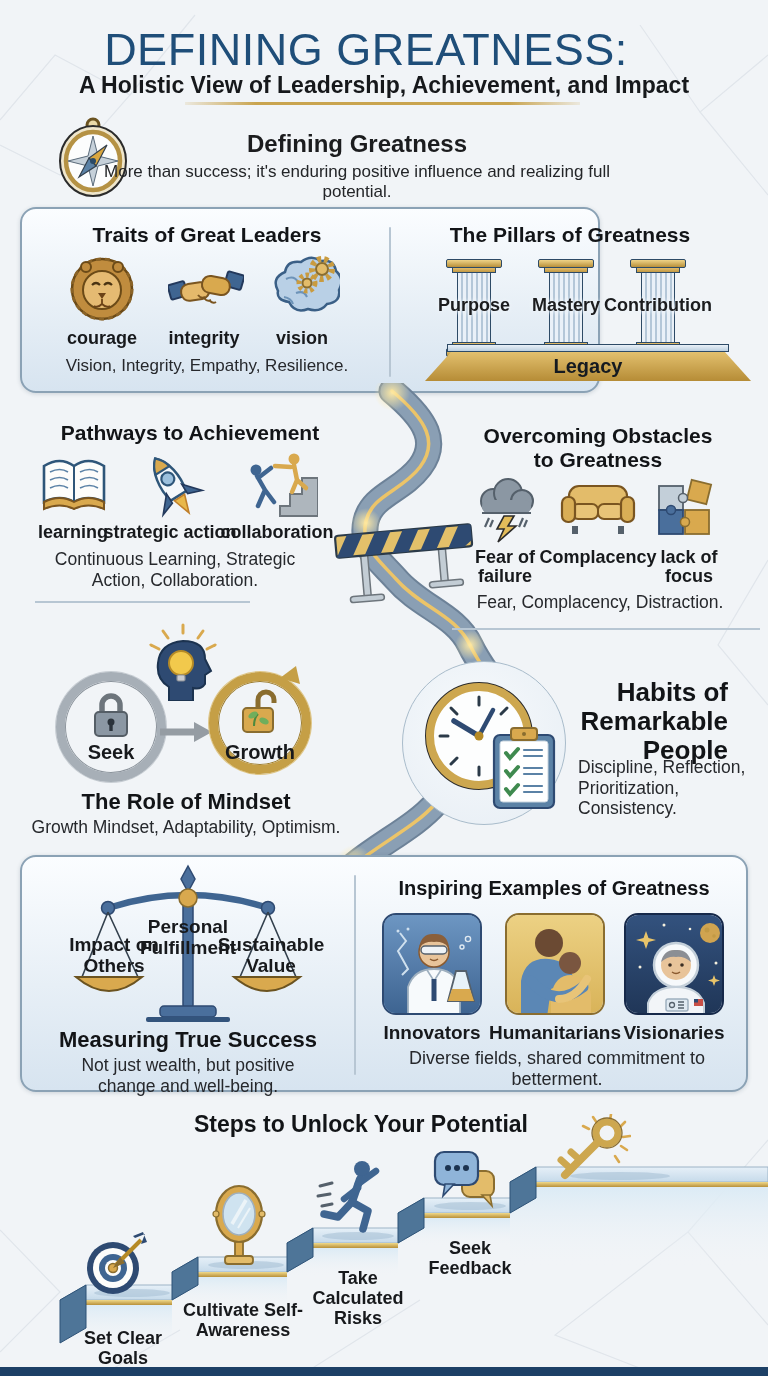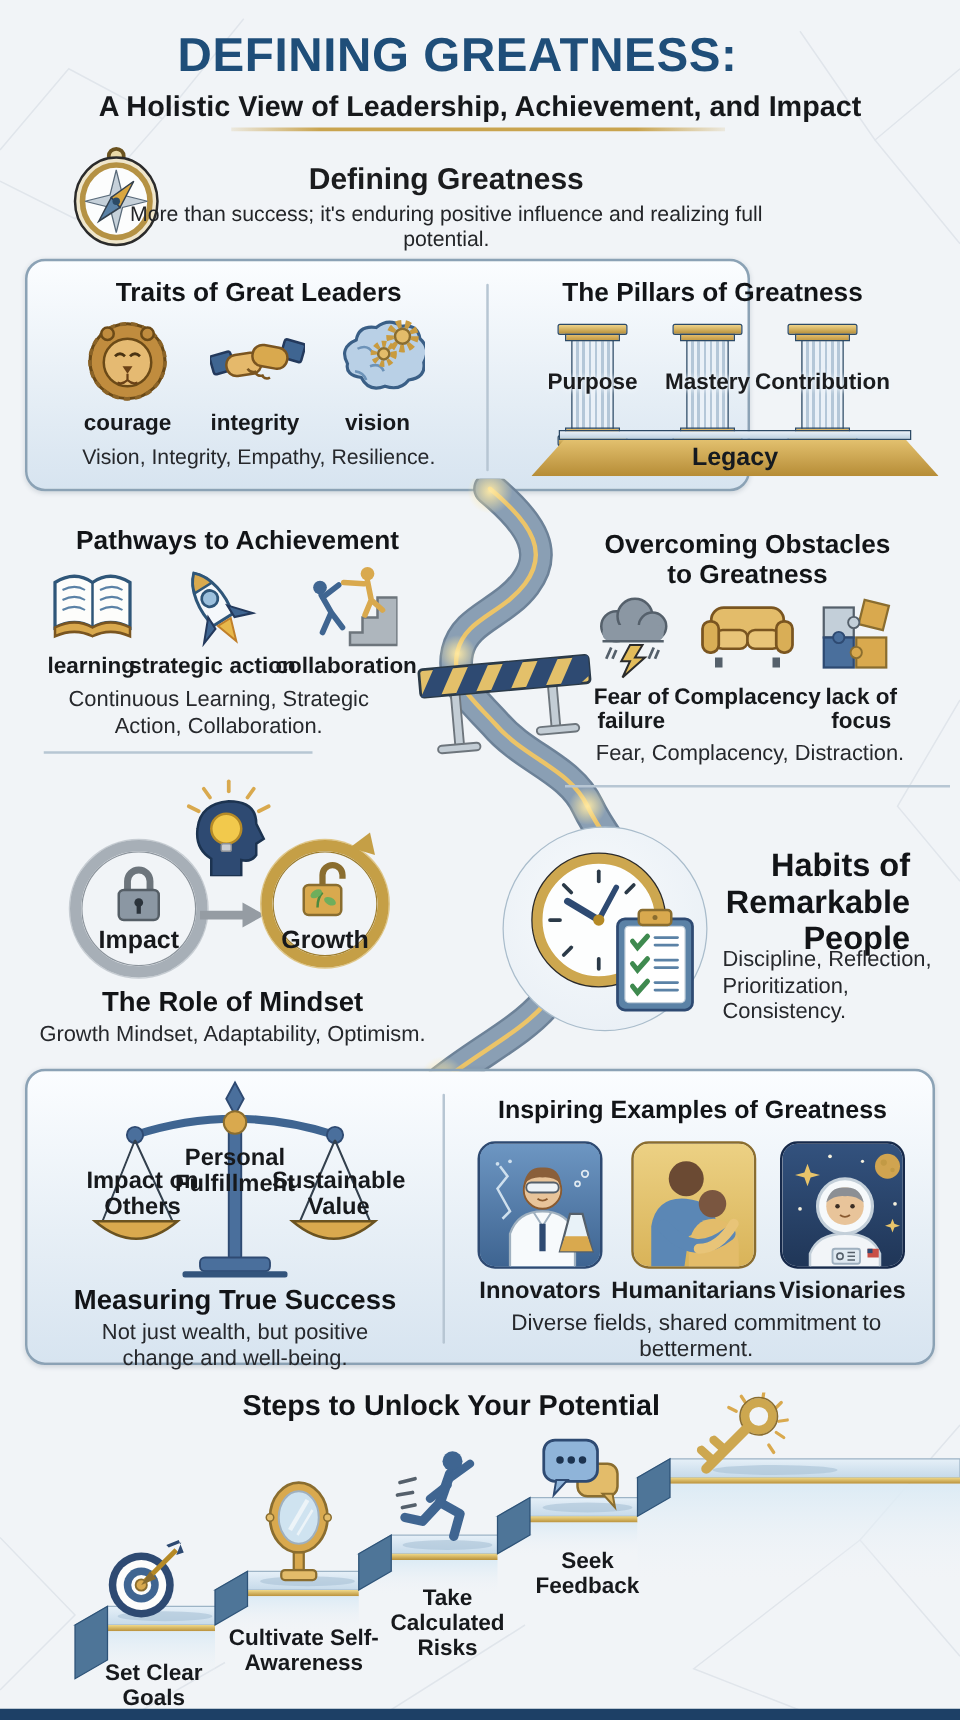--- a/index.html
+++ b/index.html
@@ -2,21 +2,21 @@
 <html><head>
 <meta charset="utf-8">
 <style>
   html,body{margin:0;padding:0;background:#e8ebee;}
   #canvas{position:relative;width:768px;height:1376px;overflow:hidden;
     background:#f1f4f7;font-family:"Liberation Sans",sans-serif;color:#1b1c1e;}
   #canvas *{box-sizing:border-box;}
   .abs{position:absolute;}
   .ctr{text-align:center;}
   
-  .main-title{width:732px;top:24px;left:0;font-size:38px;font-weight:700;color:#1f4e79;letter-spacing:.5px;}
+  .main-title{width:732px;top:24px;left:0;font-size:45px;font-weight:400;color:#1f4e79;letter-spacing:.5px;}
   .sub-title{width:768px;top:72px;left:0;font-size:23px;font-weight:700;color:#16181b;}
   .gold-rule{left:185px;top:102px;width:395px;height:2.5px;
     background:linear-gradient(90deg,rgba(201,164,79,.15),#c9a44f 18%,#c9a44f 82%,rgba(201,164,79,.15));}
   
   .intro-title{left:92px;top:130px;width:530px;font-size:24px;font-weight:700;text-align:center;}
   .intro-desc{left:72px;top:162px;width:570px;font-size:17px;color:#232528;}
   
   .panel{border:2px solid #8ba2b5;border-radius:16px;
     background:linear-gradient(180deg,#fbfdff 0%,#e7eff6 55%,#d7e4f0 100%);
     box-shadow:0 1px 4px rgba(40,60,85,.18);}
@@ -252,21 +252,21 @@
     <circle cx="40" cy="40" r="12" fill="#f2c94c" stroke="#b58a26" stroke-width="2"></circle>
     <rect x="36" y="52" width="8" height="6" rx="1.5" fill="#c9ccd1" stroke="#8c9096" stroke-width="1.2"></rect>
   </svg>
   <div class="abs ring" style="left:56px;top:672px;width:110px;height:110px;border:9px solid #a7afb7;box-shadow:inset 0 0 0 1px #8c949c,0 0 0 1px #c7cdd3;"></div>
   <svg class="abs" style="left:90px;top:692px;" width="42" height="46" viewBox="0 0 42 46">
     <path d="M12,20 V13 a9,9 0 0 1 18,0 V20" fill="none" stroke="#6d757c" stroke-width="5.5"></path>
     <rect x="5" y="20" width="32" height="24" rx="4" fill="#8b97a3" stroke="#555e66" stroke-width="2"></rect>
     <circle cx="21" cy="30" r="3.5" fill="#2b333b"></circle>
       <rect x="19.3" y="31" width="3.4" height="8" fill="#2b333b"></rect>
   </svg>
-  <div class="abs mind-label ctr" style="left:71px;top:741px;width:80px;">Impact</div>
+  <div class="abs mind-label ctr" style="left:71px;top:741px;width:80px;">Seek</div>
   <svg class="abs" style="left:158px;top:721px;" width="54" height="22" viewBox="0 0 54 22">
     <line x1="2" y1="11" x2="38" y2="11" stroke="#959ca3" stroke-width="7"></line>
     <polygon points="36,1 54,11 36,21" fill="#959ca3"></polygon>
   </svg>
   <div class="abs ring" style="left:209px;top:672px;width:102px;height:102px;border:9px solid #c59f46;box-shadow:inset 0 0 0 1px #9c7c2e,0 0 0 1px #e0c788;"></div>
   <svg class="abs" style="left:278px;top:664px;" width="26" height="22" viewBox="0 0 26 22">
     <polygon points="2,14 18,2 22,20" fill="#c59f46"></polygon>
   </svg>
   <svg class="abs" style="left:236px;top:688px;" width="50" height="50" viewBox="0 0 50 50">
     <path d="M22,20 V12 a8,8 0 0 1 16,0 V15" fill="none" stroke="#8a6d2f" stroke-width="5"></path>

